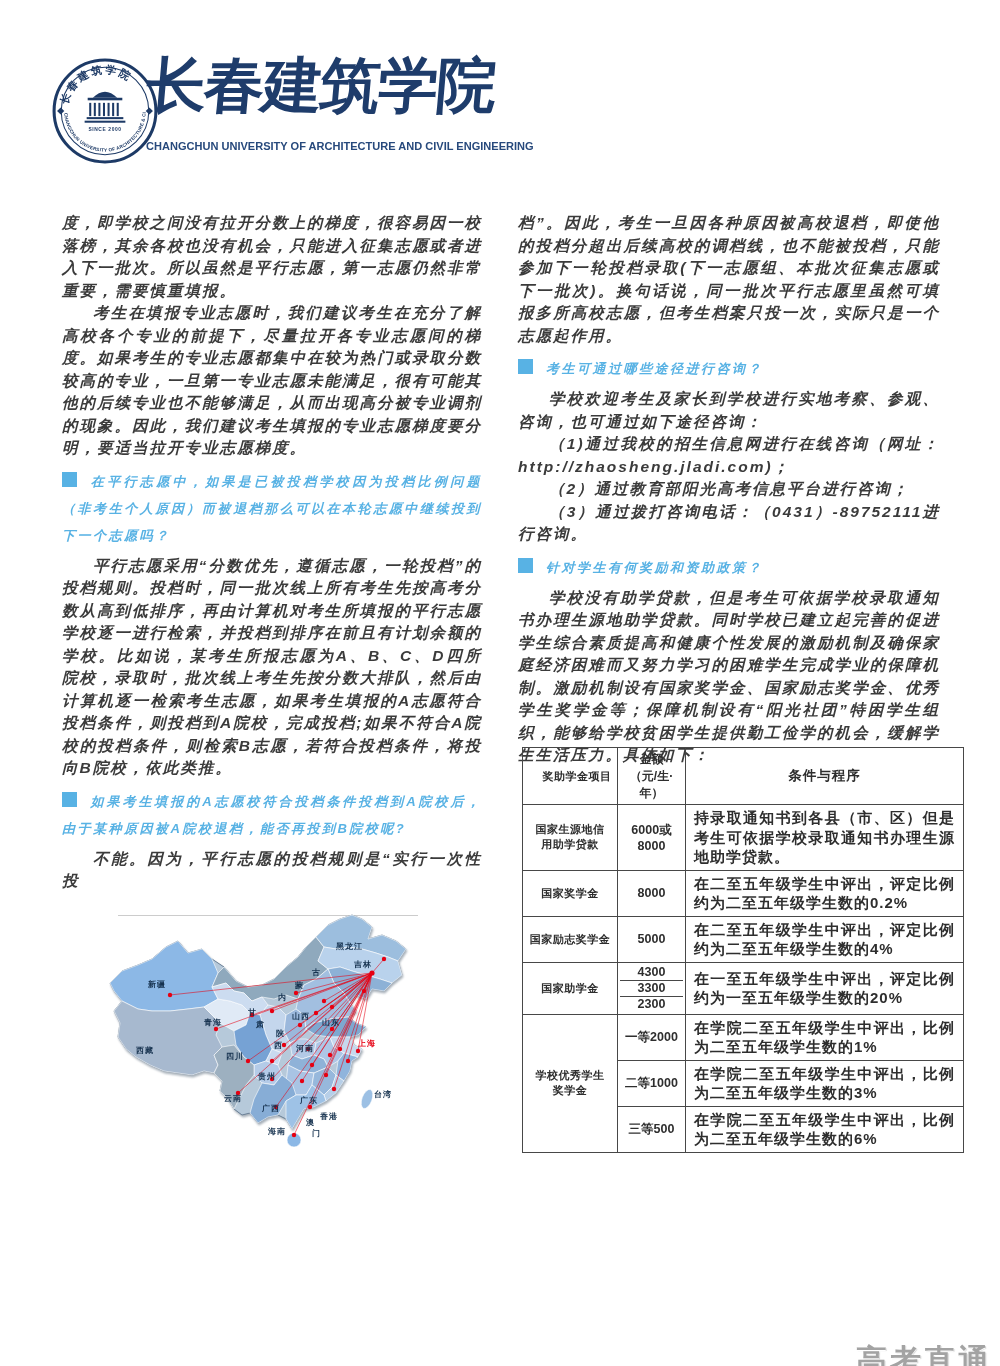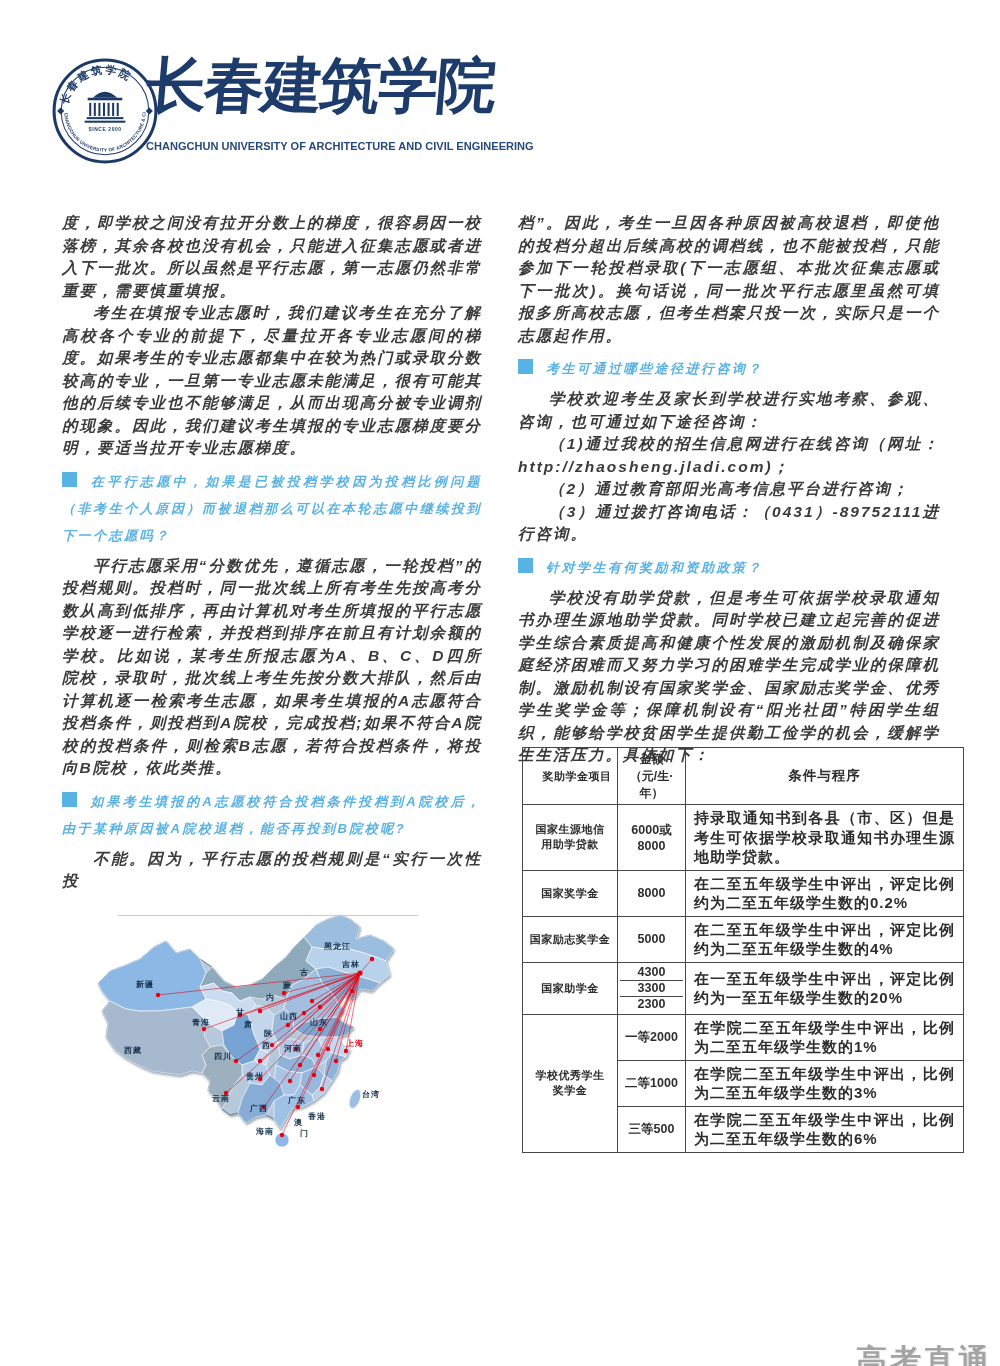--- a/index.html
+++ b/index.html
@@ -42,21 +42,21 @@
   .sch-table th.c1{font-size:11px;padding-left:16px;}
   .sch-table th.c2{font-size:12px;}
   .sch-table th.c3{font-size:13.5px;letter-spacing:1px;text-align:center;}
   .sch-table .stack div{padding:0 2px;line-height:15px;font-size:12.5px;}
   .sch-table .stack div + div{border-top:1px solid #474747;}
   .rh1{height:58px;} .rh2{height:43px;} .rh3{height:45px;} .rh4{height:46px;}
   .rh5{height:40px;} .rh6{height:41px;} .rh7{height:41px;}
 
   
   .map-topline{position:absolute;left:118px;top:915px;width:300px;height:1px;background:#cccccc;}
-  .map{position:absolute;left:88px;top:903px;width:340px;height:272px;}
+  .map{position:absolute;left:100px;top:903px;width:340px;height:272px;}
   .map svg{width:100%;height:100%;}
   .map .prov{stroke:#ffffff;stroke-width:0.6;}
   .map .nation{fill:#b6c9da;stroke:#6b8096;stroke-width:1;}
   .map text.plabel{font-size:8px;font-weight:700;fill:#16324f;letter-spacing:1px;}
   .map text.red{fill:#e60012;}
   .map .route{stroke:#e60012;stroke-width:0.7;opacity:.8;}
   .map .dot{fill:#e60012;}
 
   
   .wm{position:absolute;left:856px;top:1340px;font-size:31px;font-weight:700;

